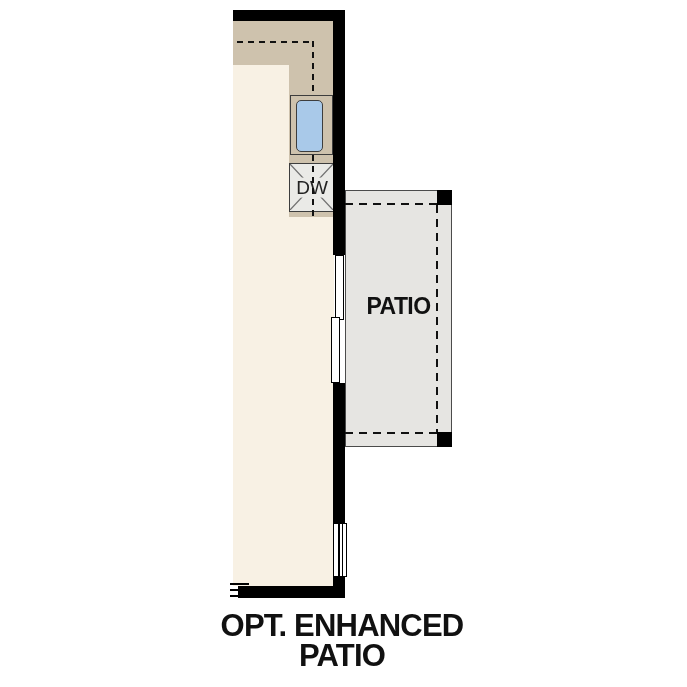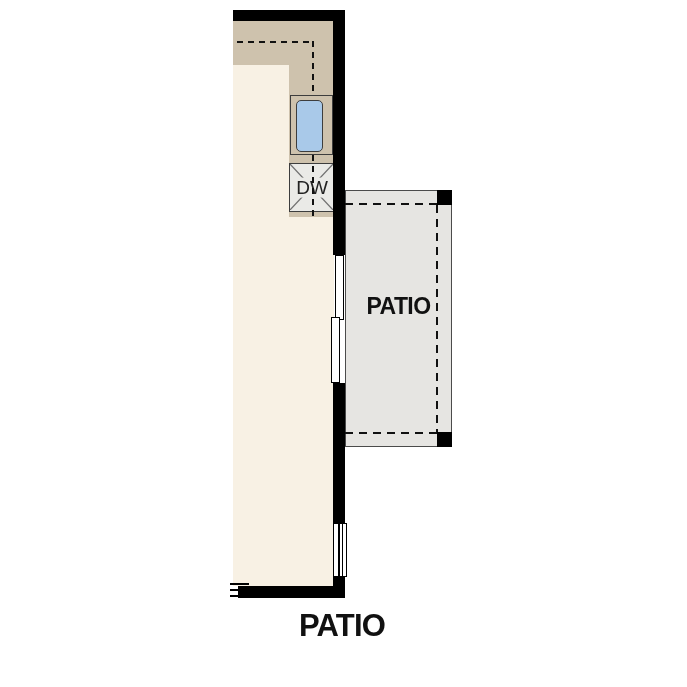--- a/index.html
+++ b/index.html
@@ -131,16 +131,17 @@
     <div class="pane-line p2"></div>
   </div>
   <div class="abs wall wall-right-bottom"></div>
   <div class="abs wall wall-bottom"></div>
 
   <div class="abs break-line bl1"></div>
   <div class="abs break-line bl2"></div>
   <div class="abs break-line bl3"></div>
 
   <div class="abs caption">
+    <span>OPT. ENHANCED</span>
     <span>PATIO</span>
   </div>
 
 </div>
 
 </body></html>

